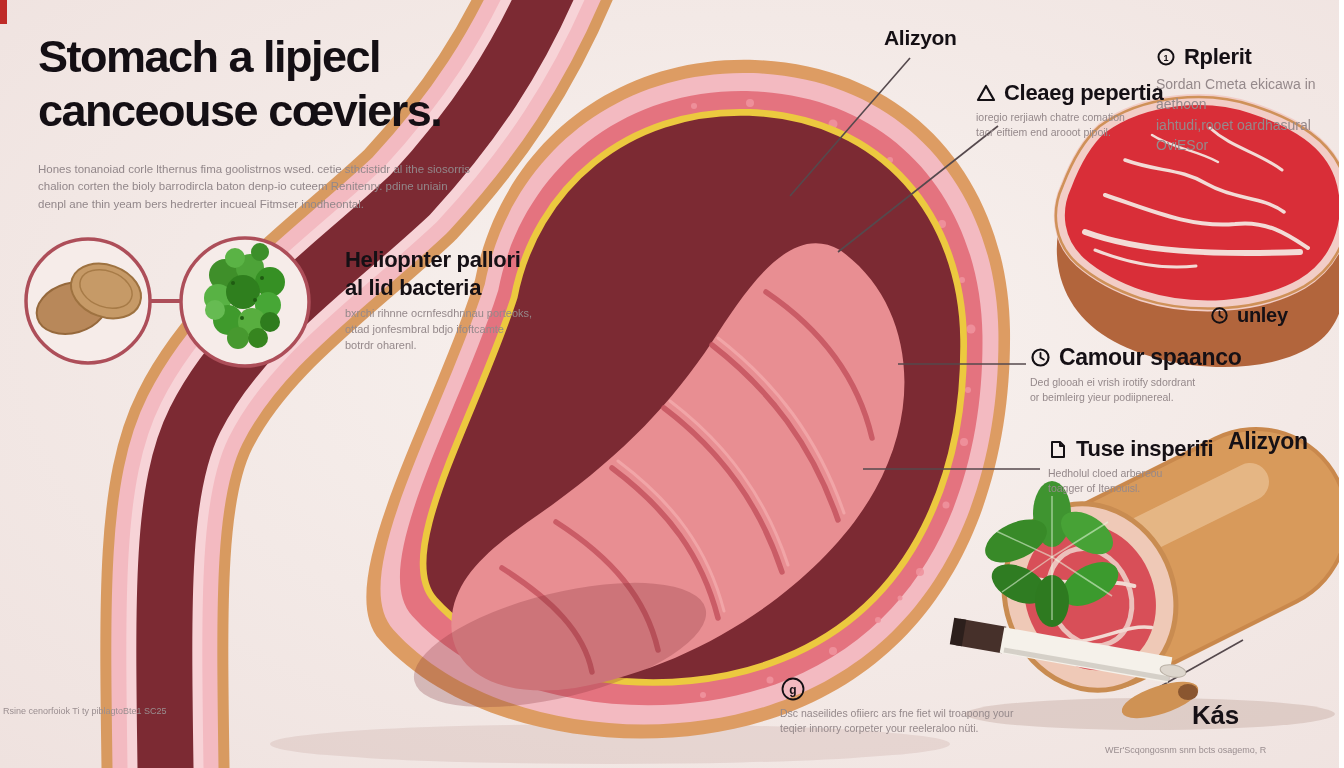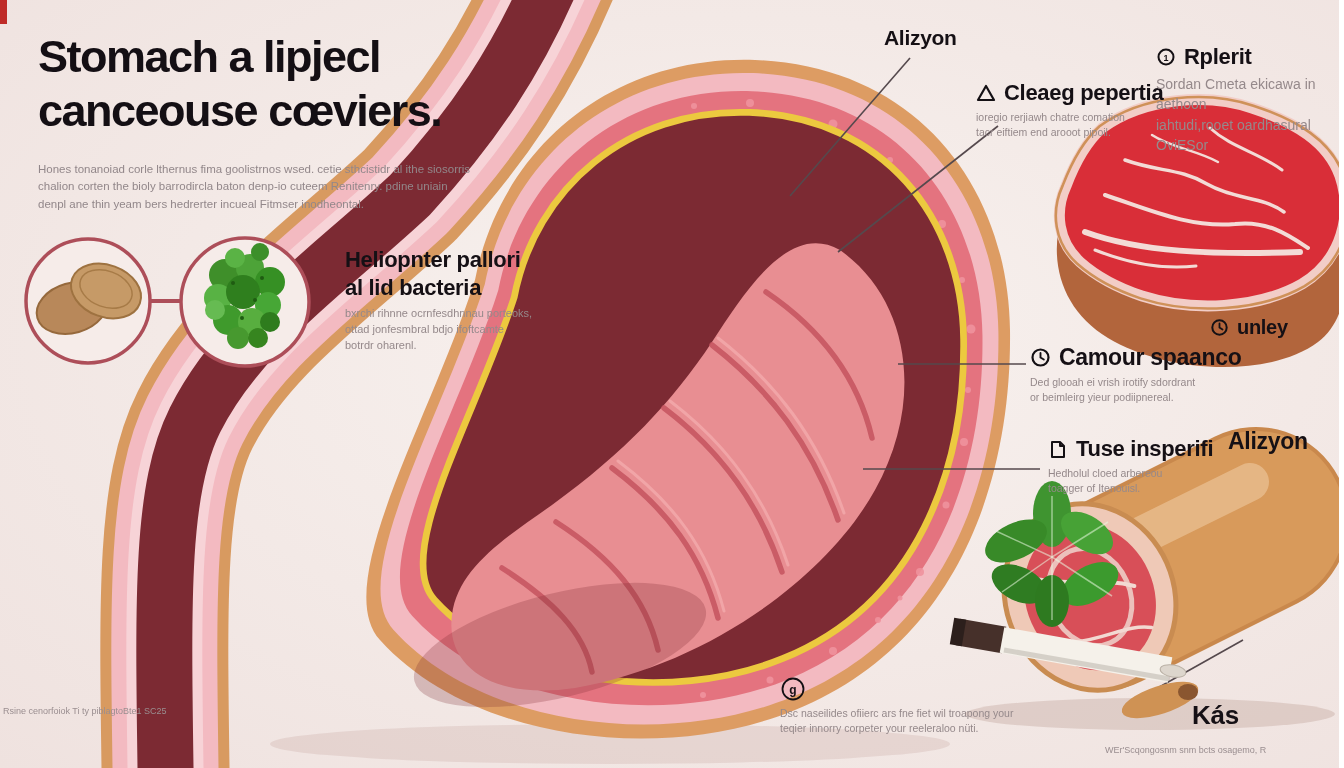--- a/index.html
+++ b/index.html
@@ -222,21 +222,21 @@
         <text x="10" y="13.5" text-anchor="middle" font-size="9" font-weight="bold" fill="#141014">1</text>
       </svg>
       <span class="lbl" style="font-size:22px;">Rplerit</span>
     </div>
     <div class="annot-body" style="font-size:14px;">
       <div>Sordan Cmeta ekicawa in aethoon</div>
       <div>iahtudi,rooet oardhasural OviESor</div>
     </div>
   </div>
 
-  <div class="txt row" style="left:1210px;top:316px;">
+  <div class="txt row" style="left:1210px;top:304px;">
     <svg class="icon-svg" width="19" height="19">
       <circle cx="9.5" cy="9.5" r="7.2" fill="none" stroke="#141014" stroke-width="2"></circle>
       <path d="M9.5 5.5 V9.5 L12.5 11.5" fill="none" stroke="#141014" stroke-width="1.8" stroke-linecap="round"></path>
     </svg>
     <span class="lbl" style="font-size:20px;">unley</span>
   </div>
 
   <div class="txt" style="left:1030px;top:344px;">
     <div class="row">
       <svg class="icon-svg" width="21" height="21">

